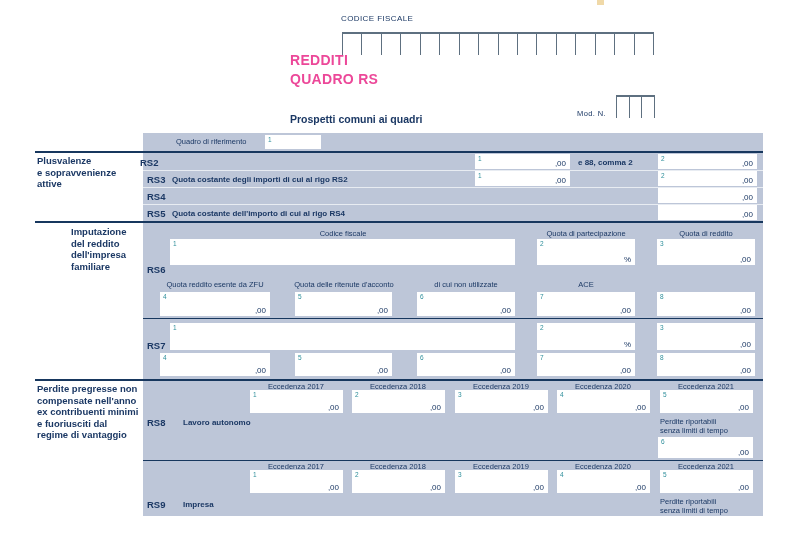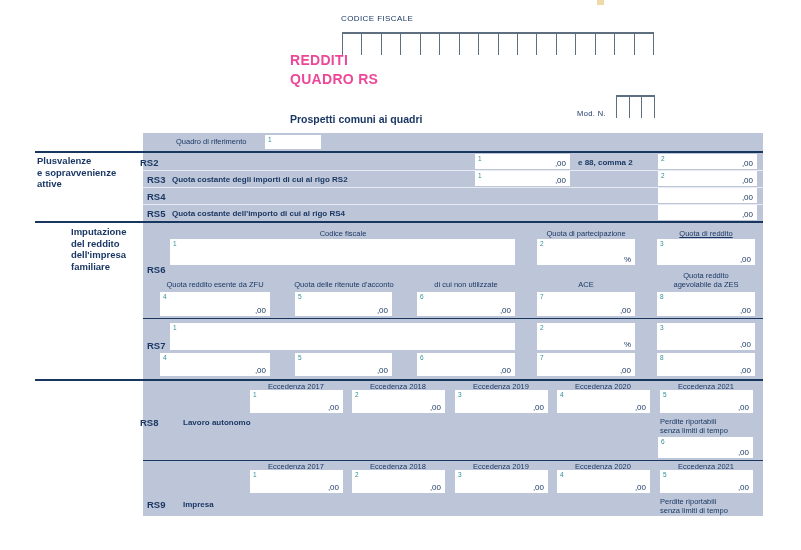--- a/index.html
+++ b/index.html
@@ -122,42 +122,38 @@
     <div>Imputazione</div>
     <div>del reddito</div>
     <div>dell'impresa</div>
     <div>familiare</div>
   </div>
 
   <div class="rscode" style="left:147px;top:264px;">RS6</div>
 
   <div class="colhead" style="left:293px;top:229px;width:100px;">Codice fiscale</div>
   <div class="colhead" style="left:536px;top:229px;width:100px;">Quota di partecipazione</div>
-  <div class="colhead" style="left:656px;top:229px;width:100px;text-decoration:underline;">Quota di reddito</div>
+  <div class="colhead" style="left:656px;top:229px;width:100px;">Quota di reddito</div>
 
   <div class="wf" style="left:170px;top:239px;width:345px;height:26px;">
     <span class="fnum">1</span>
   </div>
   <div class="wf" style="left:537px;top:239px;width:98px;height:26px;">
     <span class="fnum">2</span>
       <span class="dec">%</span>
   </div>
   <div class="wf" style="left:657px;top:239px;width:98px;height:26px;">
     <span class="fnum">3</span>
       <span class="dec">,00</span>
   </div>
 
   <div class="colhead" style="left:155px;top:280px;width:120px;">Quota reddito esente da ZFU</div>
   <div class="colhead" style="left:284px;top:280px;width:120px;">Quota delle ritenute d'acconto</div>
   <div class="colhead" style="left:406px;top:280px;width:120px;">di cui non utilizzate</div>
   <div class="colhead" style="left:536px;top:280px;width:100px;">ACE</div>
-  <div class="colhead" style="left:646px;top:271px;width:120px;">
-    <div>Quota reddito</div>
-      <div>agevolabile da ZES</div>
-  </div>
 
   <div class="wf" style="left:160px;top:292px;width:110px;height:24px;">
     <span class="fnum">4</span>
       <span class="dec">,00</span>
   </div>
   <div class="wf" style="left:295px;top:292px;width:97px;height:24px;">
     <span class="fnum">5</span>
       <span class="dec">,00</span>
   </div>
   <div class="wf" style="left:417px;top:292px;width:98px;height:24px;">
@@ -206,20 +202,27 @@
   <div class="wf" style="left:657px;top:353px;width:98px;height:23px;">
     <span class="fnum">8</span>
       <span class="dec">,00</span>
   </div>
 
   <div class="navyline" style="left:35px;top:379px;width:728px;"></div>
 
   <div class="panel" style="left:143px;top:381px;width:620px;height:79px;"></div>
   <div class="panel" style="left:143px;top:461px;width:620px;height:81px;"></div>
 
+  <div class="seclabel" style="left:37px;top:383px;">
+    <div>Perdite pregresse non</div>
+    <div>compensate nell'anno</div>
+    <div>ex contribuenti minimi</div>
+    <div>e fuoriusciti dal</div>
+    <div>regime di vantaggio</div>
+  </div>
 
   <div class="colhead" style="left:246px;top:382px;width:100px;">Eccedenza 2017</div>
   <div class="colhead" style="left:348px;top:382px;width:100px;">Eccedenza 2018</div>
   <div class="colhead" style="left:451px;top:382px;width:100px;">Eccedenza 2019</div>
   <div class="colhead" style="left:553px;top:382px;width:100px;">Eccedenza 2020</div>
   <div class="colhead" style="left:656px;top:382px;width:100px;">Eccedenza 2021</div>
 
   <div class="wf" style="left:250px;top:390px;width:93px;height:23px;">
     <span class="fnum">1</span>
       <span class="dec">,00</span>
@@ -234,21 +237,21 @@
   </div>
   <div class="wf" style="left:557px;top:390px;width:93px;height:23px;">
     <span class="fnum">4</span>
       <span class="dec">,00</span>
   </div>
   <div class="wf" style="left:660px;top:390px;width:93px;height:23px;">
     <span class="fnum">5</span>
       <span class="dec">,00</span>
   </div>
 
-  <div class="rscode" style="left:140px;top:417px;">RS8</div>
+  <div class="rscode" style="left:147px;top:417px;">RS8</div>
   <div class="desc" style="left:183px;top:418px;">Lavoro autonomo</div>
 
   <div class="colhead" style="left:660px;top:417px;text-align:left;">
     <div>Perdite riportabili</div>
       <div>senza limiti di tempo</div>
   </div>
   <div class="wf" style="left:658px;top:437px;width:95px;height:21px;">
     <span class="fnum">6</span>
       <span class="dec">,00</span>
   </div>

